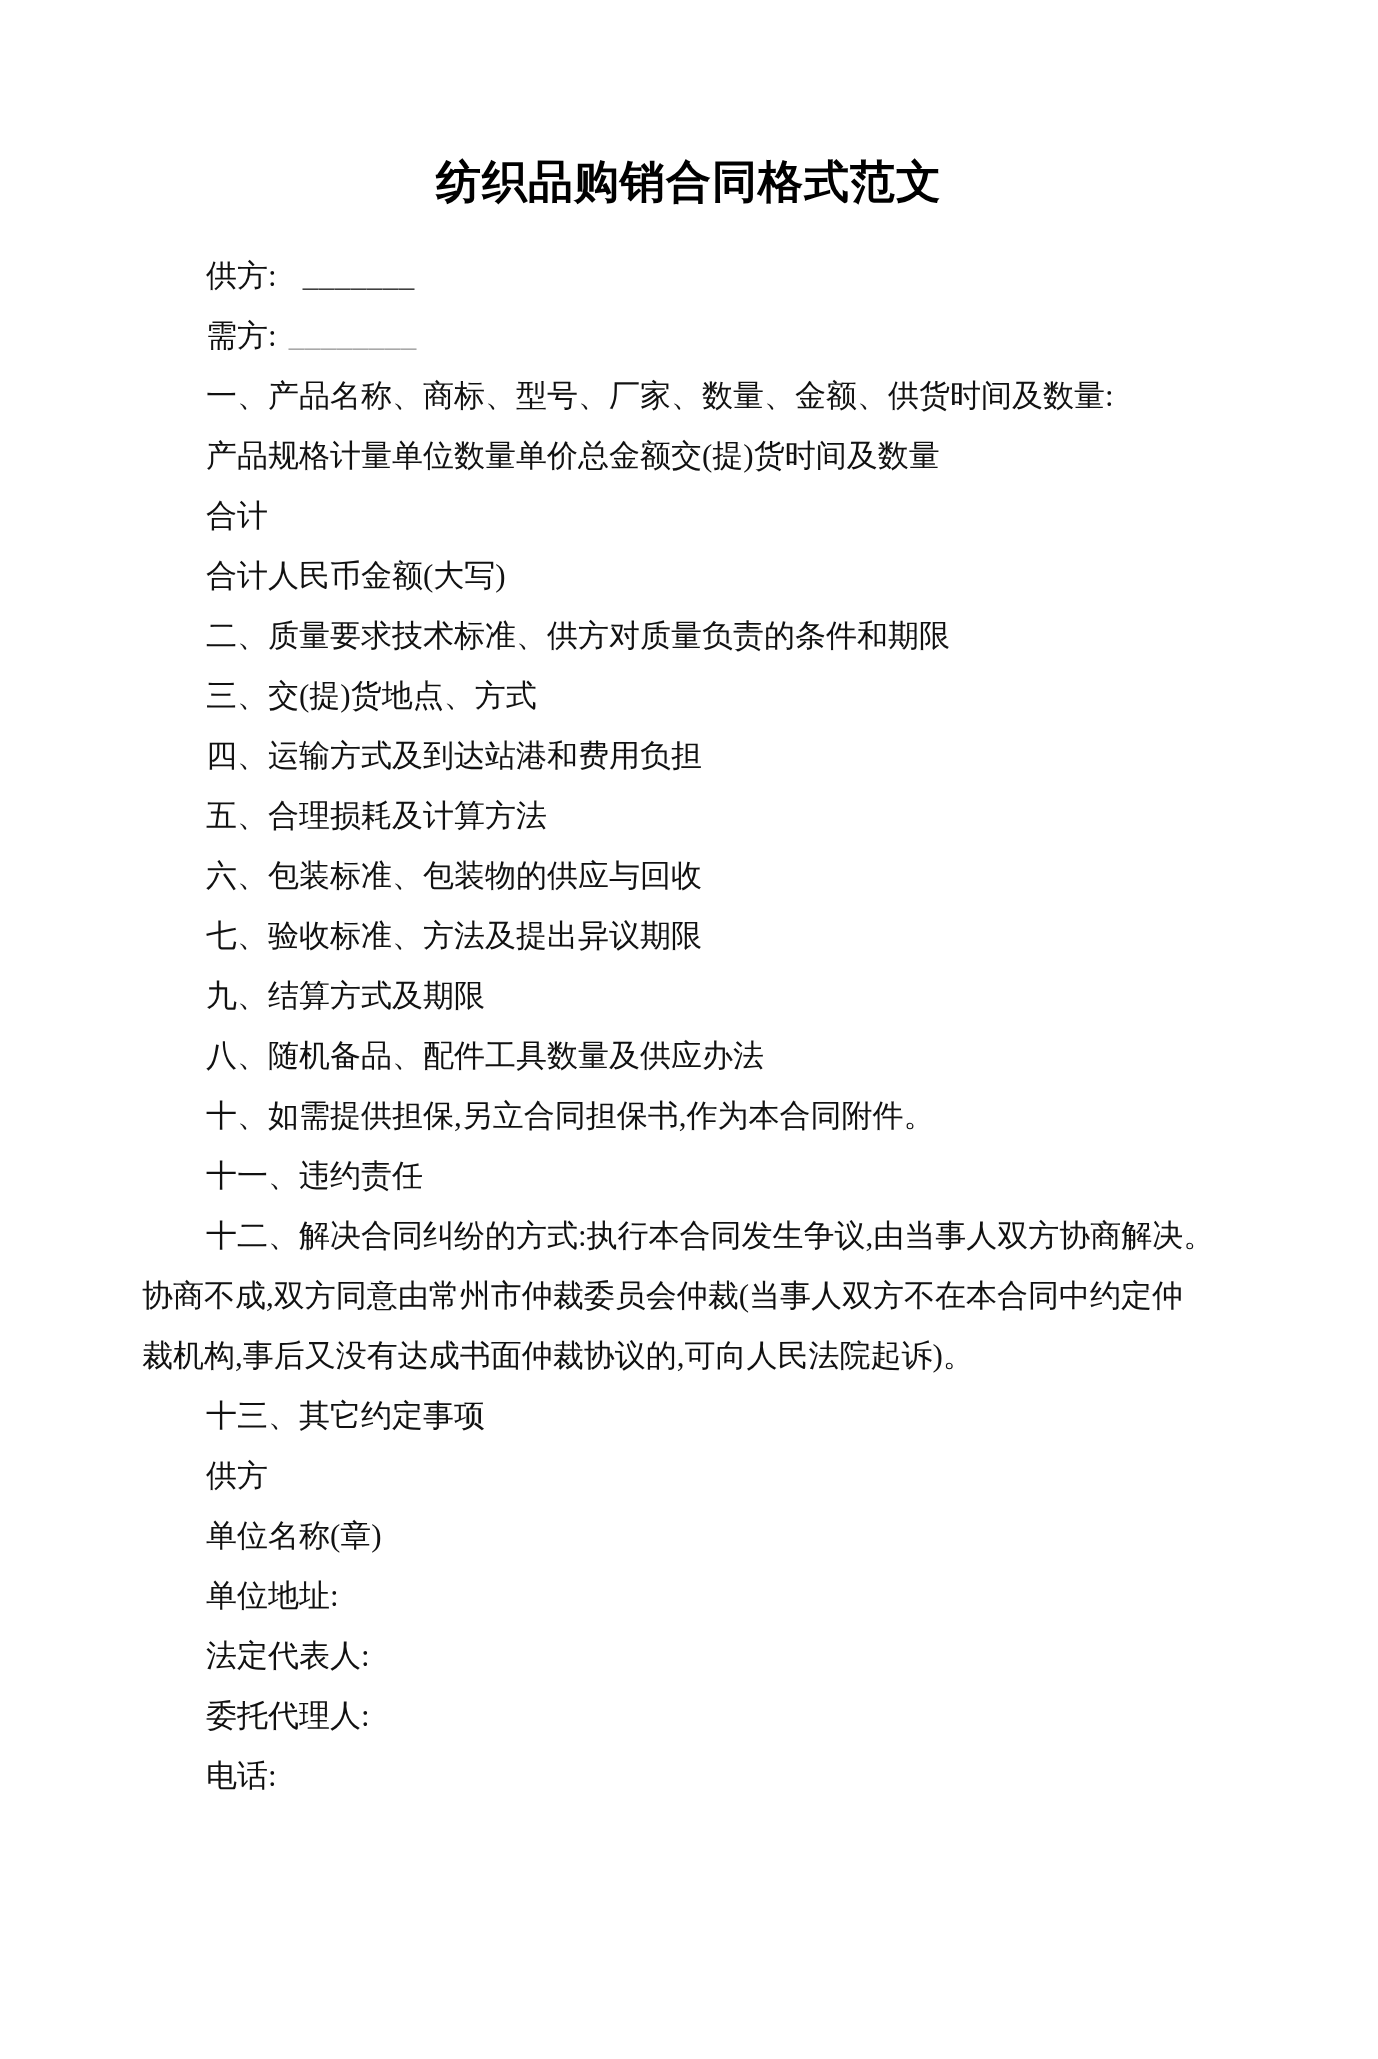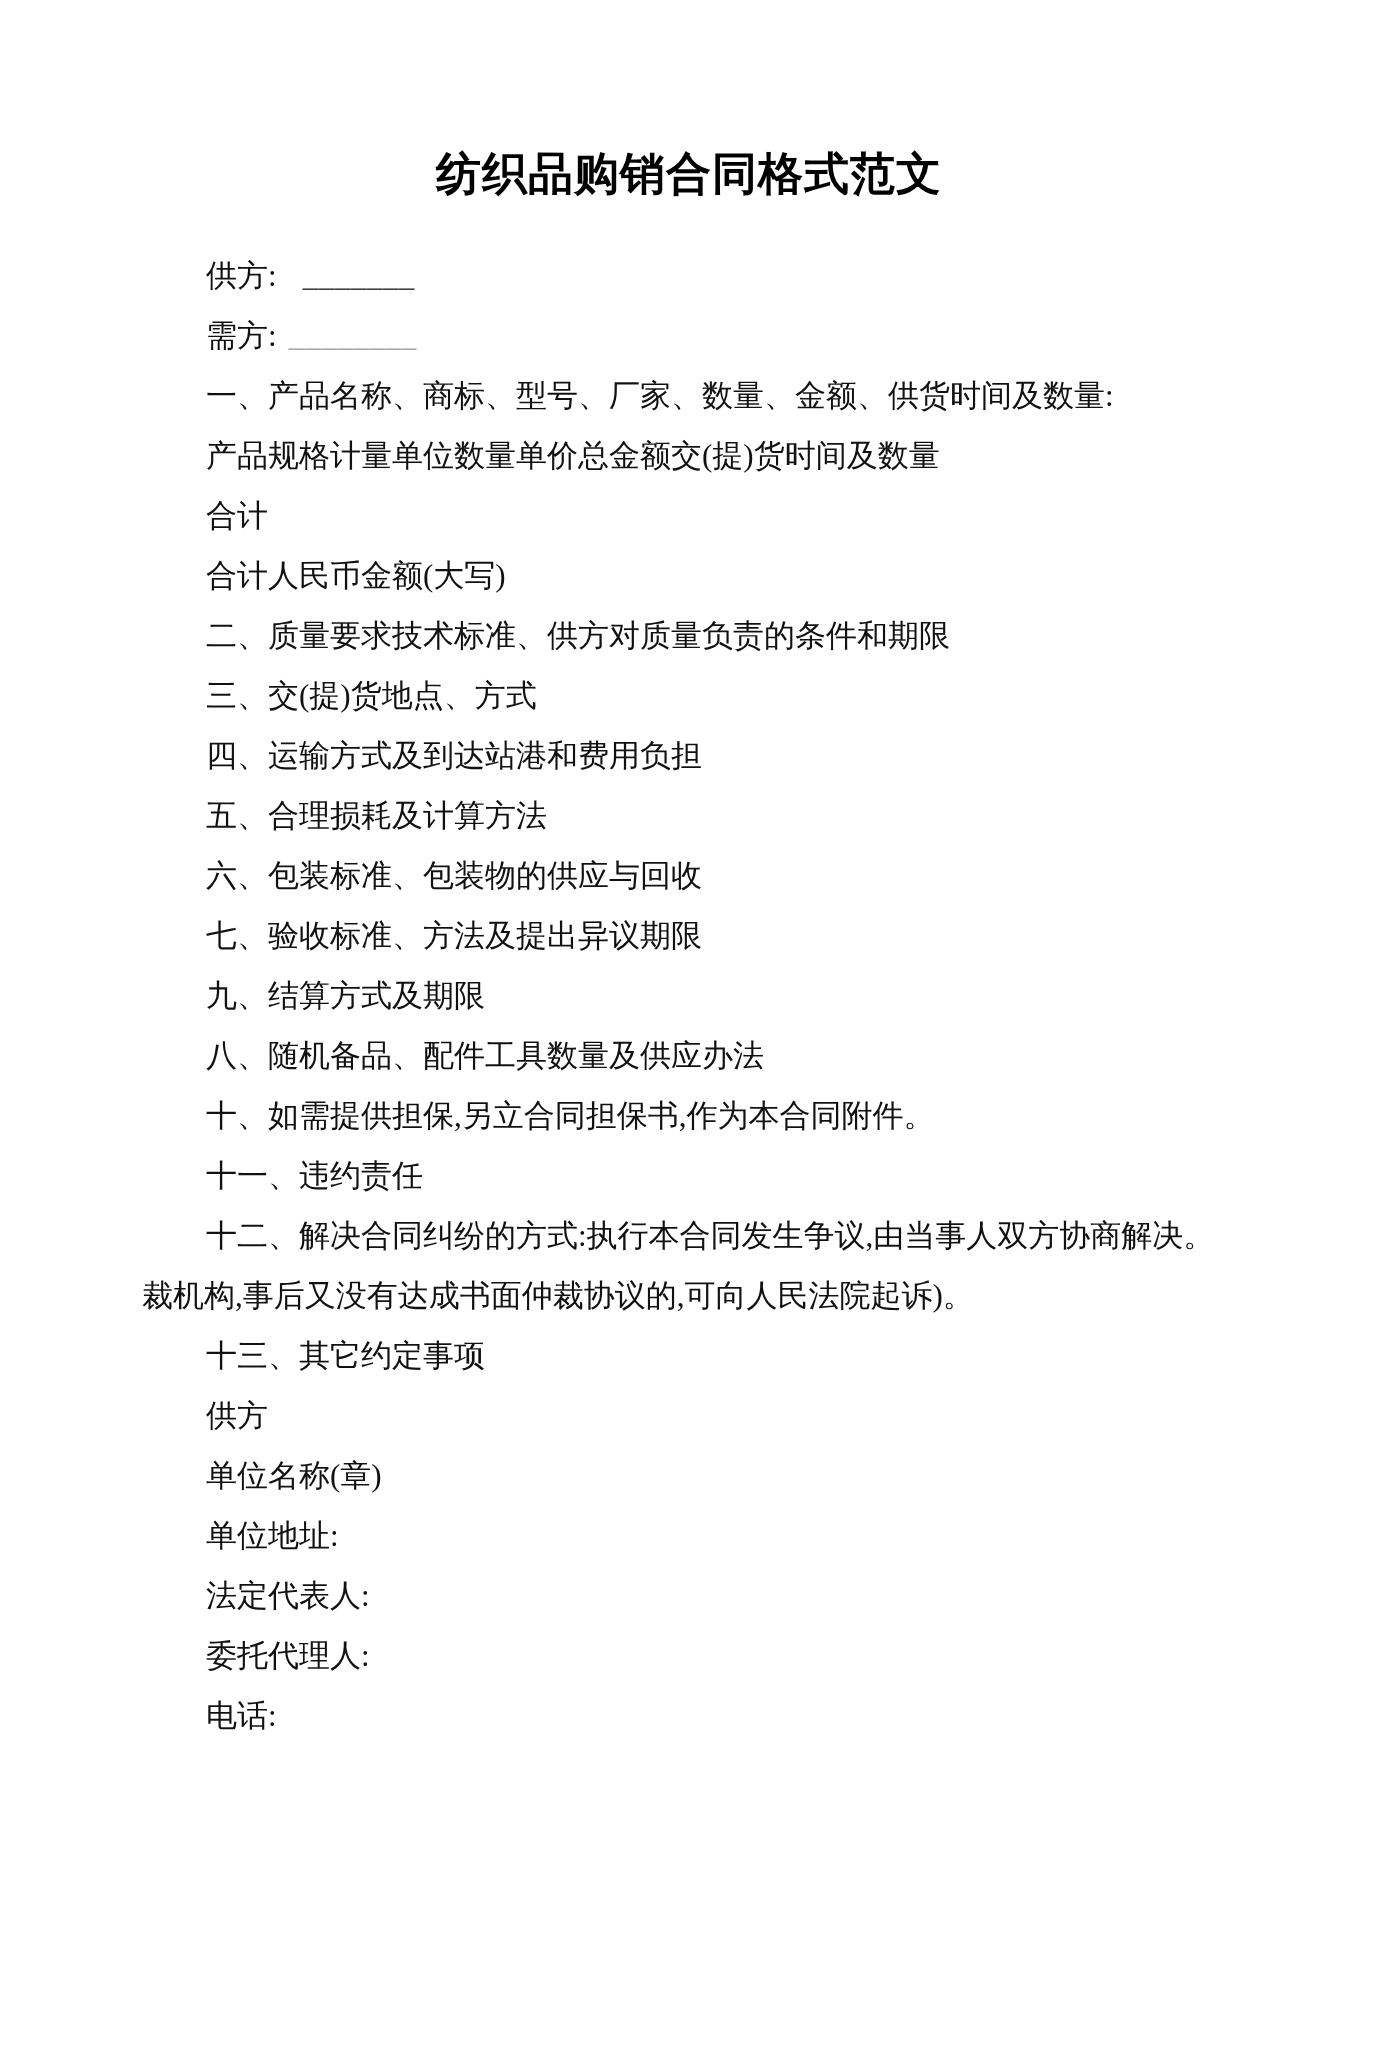--- a/index.html
+++ b/index.html
@@ -14,21 +14,21 @@
     background: #ffffff;
     color: #111111;
     font-family: "Liberation Serif", "DejaVu Serif", serif;
     overflow: hidden;
   }
   .doc-title {
     position: absolute;
     top: 142px;
     left: 0;
     right: 0;
-    margin: 0;
+    margin: 8px;
     text-align: center;
     font-size: 45px;
     font-weight: 600;
     line-height: 64px;
     letter-spacing: 1px;
     color: #000000;
   }
   .doc-body {
     position: absolute;
     top: 246px;
@@ -74,20 +74,21 @@
       <p class="line indent">三、交(提)货地点、方式</p>
       <p class="line indent">四、运输方式及到达站港和费用负担</p>
       <p class="line indent">五、合理损耗及计算方法</p>
       <p class="line indent">六、包装标准、包装物的供应与回收</p>
       <p class="line indent">七、验收标准、方法及提出异议期限</p>
       <p class="line indent">九、结算方式及期限</p>
       <p class="line indent">八、随机备品、配件工具数量及供应办法</p>
       <p class="line indent">十、如需提供担保,另立合同担保书,作为本合同附件。</p>
       <p class="line indent">十一、违约责任</p>
       <p class="line indent">十二、解决合同纠纷的方式:执行本合同发生争议,由当事人双方协商解决。</p>
+      <p class="line">协商不成,双方同意由常州市仲裁委员会仲裁(当事人双方不在本合同中约定仲</p>
       <p class="line">裁机构,事后又没有达成书面仲裁协议的,可向人民法院起诉)。</p>
       <p class="line indent">十三、其它约定事项</p>
       <p class="line indent">供方</p>
       <p class="line indent">单位名称(章)</p>
       <p class="line indent">单位地址:</p>
       <p class="line indent">法定代表人:</p>
       <p class="line indent">委托代理人:</p>
       <p class="line indent">电话:</p>
     </div>
 </div>

